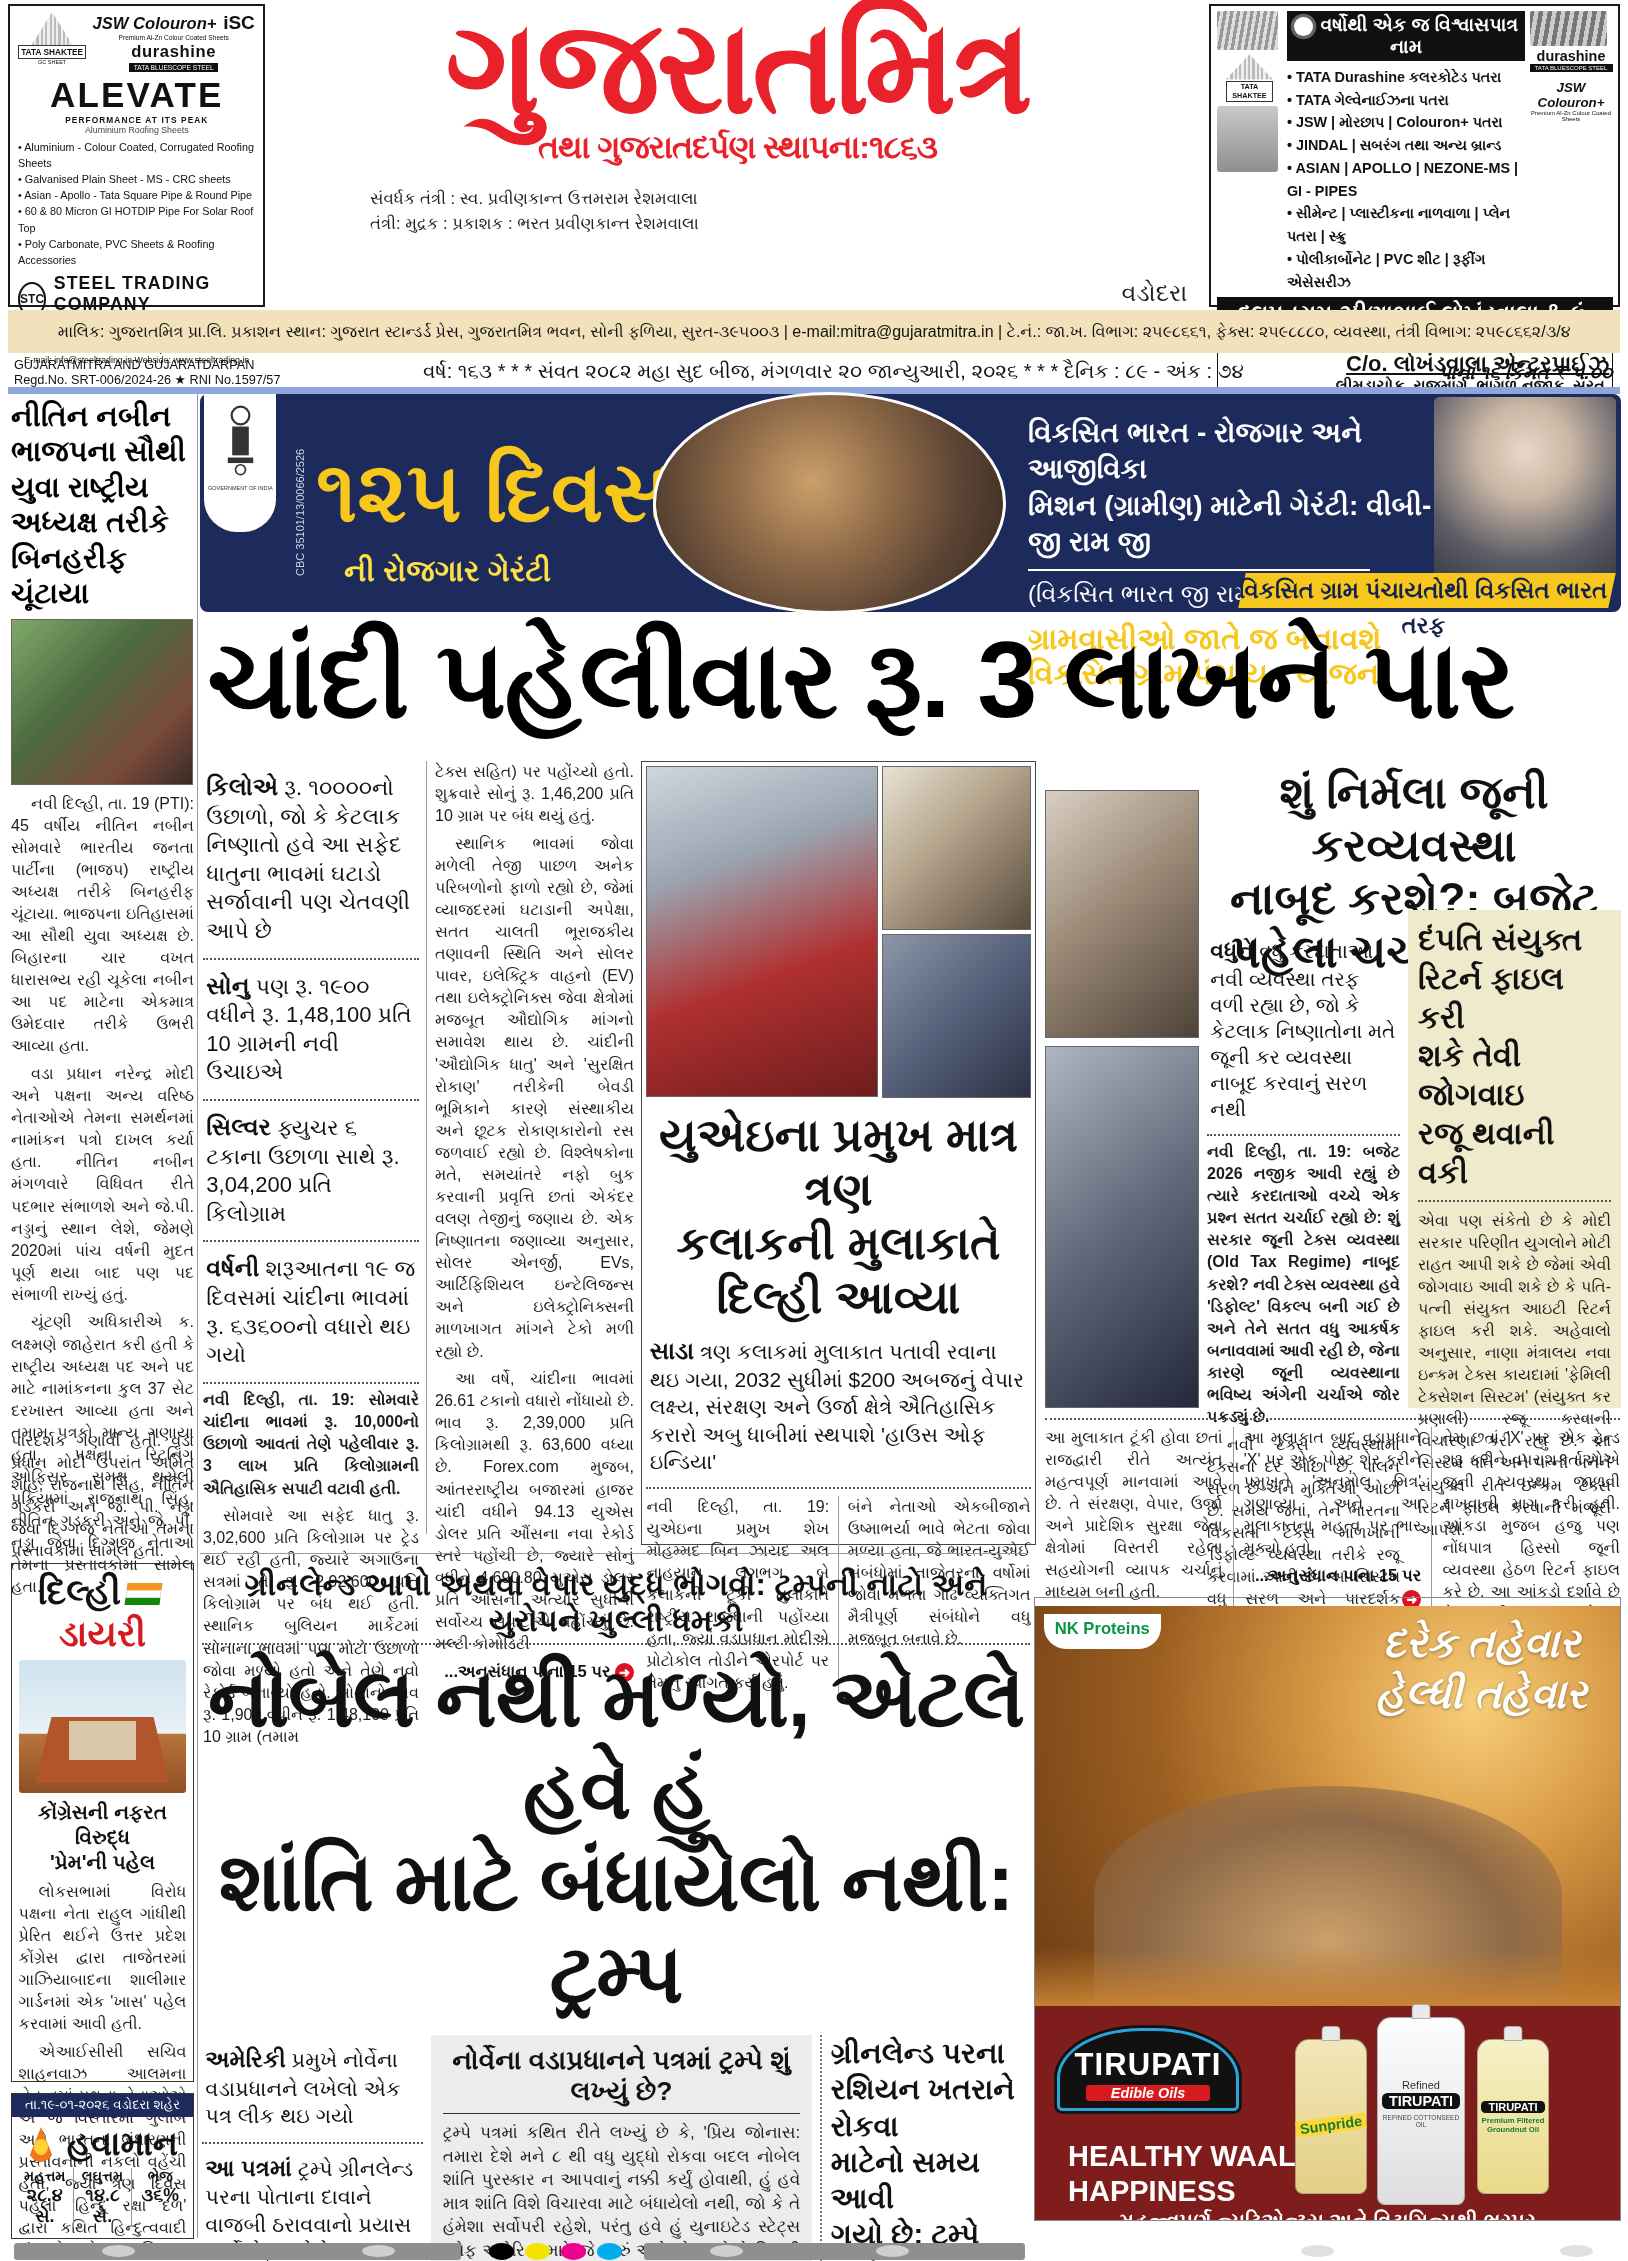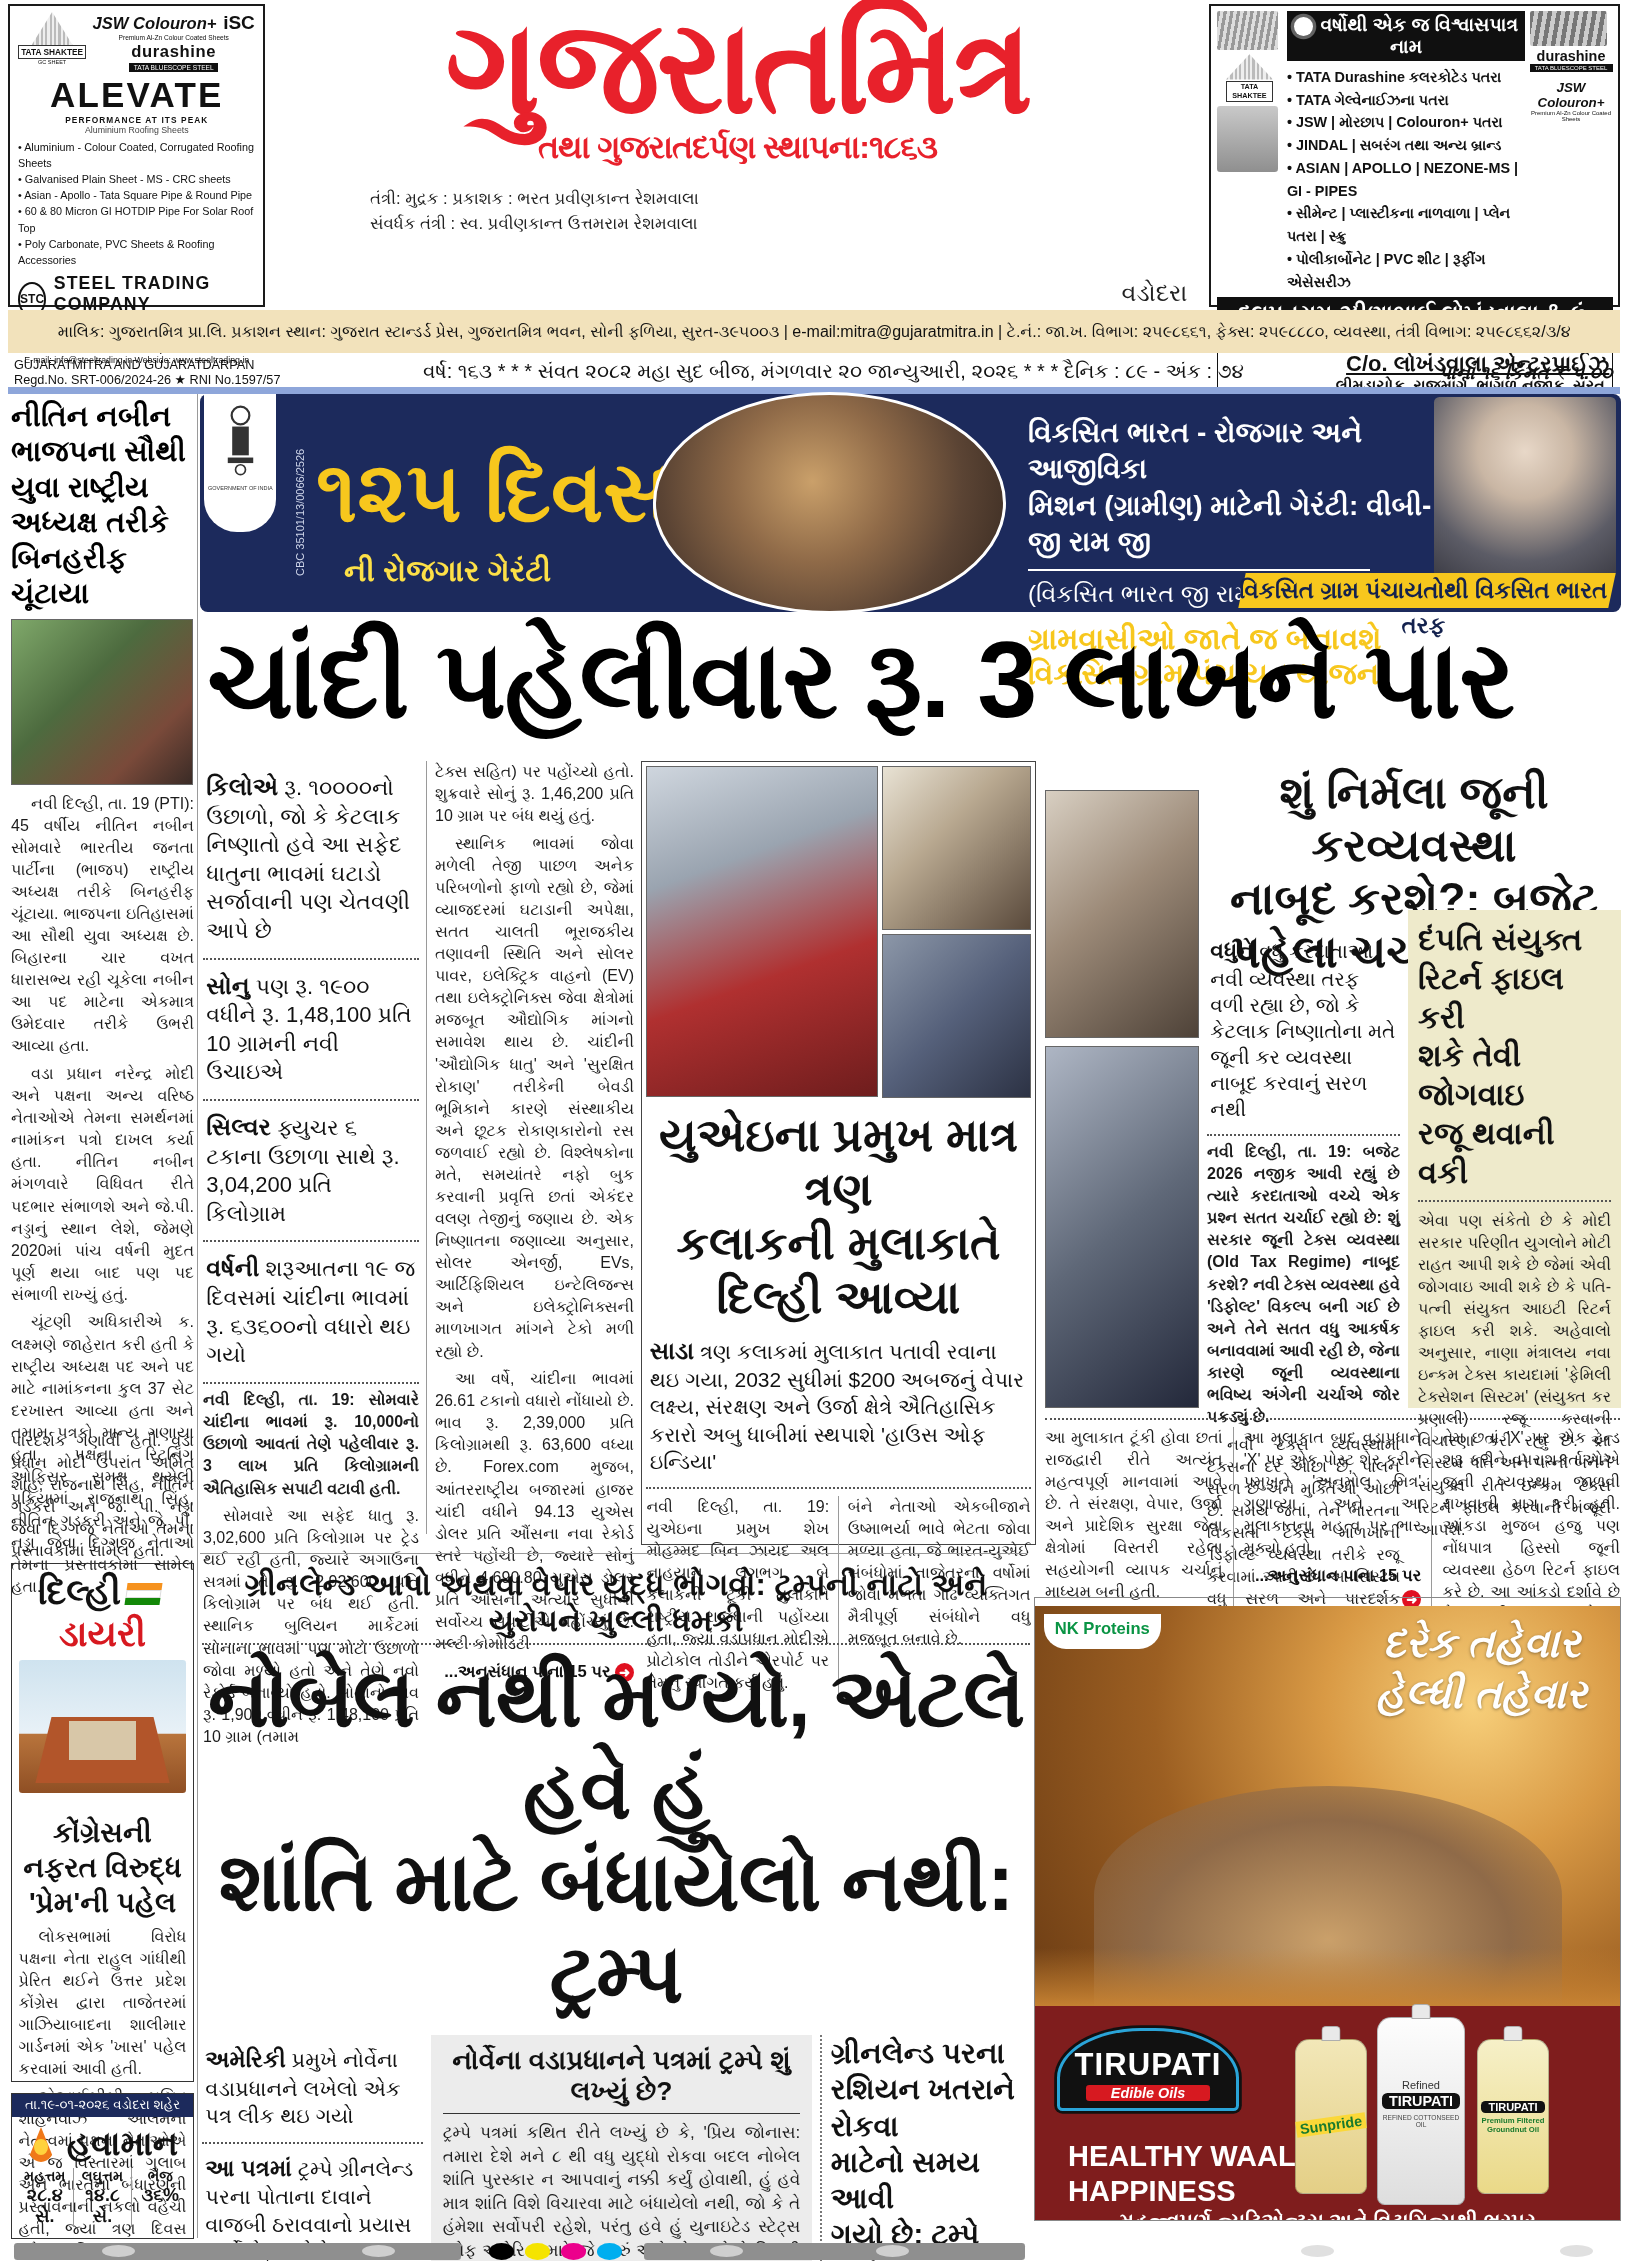--- a/index.html
+++ b/index.html
@@ -102,22 +102,22 @@
     </div>
     <div class="c" style="font-size:11px;font-family:'Liberation Serif',serif;margin-top:3.3px;">Near Krishna Pertrolpump, Udhna Main Road, Surat.</div>
     <div class="c b" style="font-size:12.7px;">Mobile : 7575882332, 7575053830</div>
     <div class="c" style="font-size:8.8px;">E-mail: info@steeltrading.in Webside: www.steeltrading.in</div>
   </div>
 
   <div class="abs" style="left:271px;top:5.5px;width:933px;height:301px;">
     <div class="c logo-red" style="font-size:130px;line-height:0.95;">ગુજરાતમિત્ર</div>
     <div class="c logo-red b" style="font-size:32px;letter-spacing:-1.1px;">તથા ગુજરાતદર્પણ સ્થાપના:૧૮૬૩</div>
     <div style="margin-top:21px;padding-left:99px;font-size:16.6px;line-height:1.5;color:#222;">
+      <div>સંવર્ધક તંત્રી : સ્વ. પ્રવીણકાન્ત ઉત્તમરામ રેશમવાલા</div>
       <div>તંત્રી: મુદ્રક : પ્રકાશક : ભરત પ્રવીણકાન્ત રેશમવાલા</div>
-      <div>સંવર્ધક તંત્રી : સ્વ. પ્રવીણકાન્ત ઉત્તમરામ રેશમવાલા</div>
     </div>
     <div class="abs" style="right:16.6px;bottom:0;font-size:24px;color:#222;">વડોદરા</div>
   </div>
 
   <div class="abs ad-box" style="left:1209px;top:4.4px;width:411px;height:303px;padding:4.4px 5.5px;">
     <div style="display:flex;gap:4.4px;">
       <div style="width:66px;">
         <div style="width:61px;height:39px;background:repeating-linear-gradient(100deg,#999 0 3.3px,#ddd 3.3px 6.6px);border-radius:2.2px;"></div>
         <div style="width:47px;height:25.4px;margin:4.4px auto 0;background:repeating-linear-gradient(90deg,#bbb 0 2.2px,#eee 2.2px 4.4px);clip-path:polygon(50% 0,100% 100%,0 100%);"></div>
         <div class="c b" style="font-size:7.2px;border:1.1px solid #333;padding:0.6px 1.1px;width:47px;margin:1.1px auto;">TATA SHAKTEE</div>
@@ -332,21 +332,21 @@
     <p class="nofirst">પારદર્શક ગણાવી હતી. વડા પ્રધાન મોદી ઉપરાંત અમિત શાહ, રાજનાથ સિંહ, નીતિન ગડકરી અને જે. પી. નડ્ડા જેવા દિગ્ગજ નેતાઓ તેમના પ્રસ્તાવકોમાં સામેલ હતા.</p>
   </div>
   <div class="abs" style="left:11px;top:1563px;width:183px;height:519px;border:1.7px solid #333;padding:6.6px;">
     <div class="c" style="font-weight:900;font-size:36px;">
       <span style="color:#111;">દિલ્હી</span><span class="flag-ic"><div style="background:#f6921e;"></div><div style="background:#fff;border:0.6px solid #ddd;"></div><div style="background:#138808;"></div></span><span style="color:#d71920;">ડાયરી</span>
     </div>
     <div style="width:100%;height:133px;margin-top:5.5px;background:linear-gradient(180deg,#cfe3ef 0%,#e8f1f7 55%,#b8743c 56%,#8f4f24 100%);border-radius:3.3px;position:relative;overflow:hidden;">
       <div style="position:absolute;left:10%;bottom:10px;width:80%;height:66px;background:#b2552a;clip-path:polygon(0 100%,12% 0,88% 0,100% 100%);"></div>
       <div style="position:absolute;left:30%;bottom:33px;width:40%;height:39px;background:#d8c7a8;"></div>
     </div>
-    <div class="c b" style="font-size:28px;line-height:1.25;margin-top:22px;">
+    <div class="c b" style="font-size:20px;line-height:1.25;margin-top:7px;">
       <div>કોંગ્રેસની નફરત વિરુદ્ધ</div>
       <div>'પ્રેમ'ની પહેલ</div>
     </div>
     <div class="body-txt j" style="margin-top:5.5px;">
       <p>લોકસભામાં વિરોધ પક્ષના નેતા રાહુલ ગાંધીથી પ્રેરિત થઈને ઉત્તર પ્રદેશ કોંગ્રેસ દ્વારા તાજેતરમાં ગાઝિયાબાદના શાલીમાર ગાર્ડનમાં એક 'ખાસ' પહેલ કરવામાં આવી હતી.</p>
       <p>એઆઈસીસી સચિવ શાહનવાઝ આલમના નેતૃત્વમાં પક્ષના નેતાઓએ એ જ વિસ્તારમાં ગુલાબ અને ભારતના બંધારણની પ્રસ્તાવનાની નકલો વહેંચી હતી, જ્યાં ત્રણ દિવસ પહેલા 'હિન્દૂ રક્ષા દળ' દ્વારા કથિત હિન્દુત્વવાદી સંગઠને એક અભિયાન ચલાવ્યું હતું. આ રીતે કોંગ્રેસે 'નફરત વિરુદ્ધ પ્રેમ'નો સંદેશ આપવાનો પ્રયાસ કર્યો હતો. ઉત્તર પ્રદેશ કોંગ્રેસના નેતાઓએ શરૂઆતમાં ગુલાબ પ્રત્યેક ઘરે પહોંચાડ્યા હતા અને 'બંધારણની સ્પર્શ' ઉમેદવાની નક્કી કર્યું હતું.</p>
     </div>
 
   </div>
 

